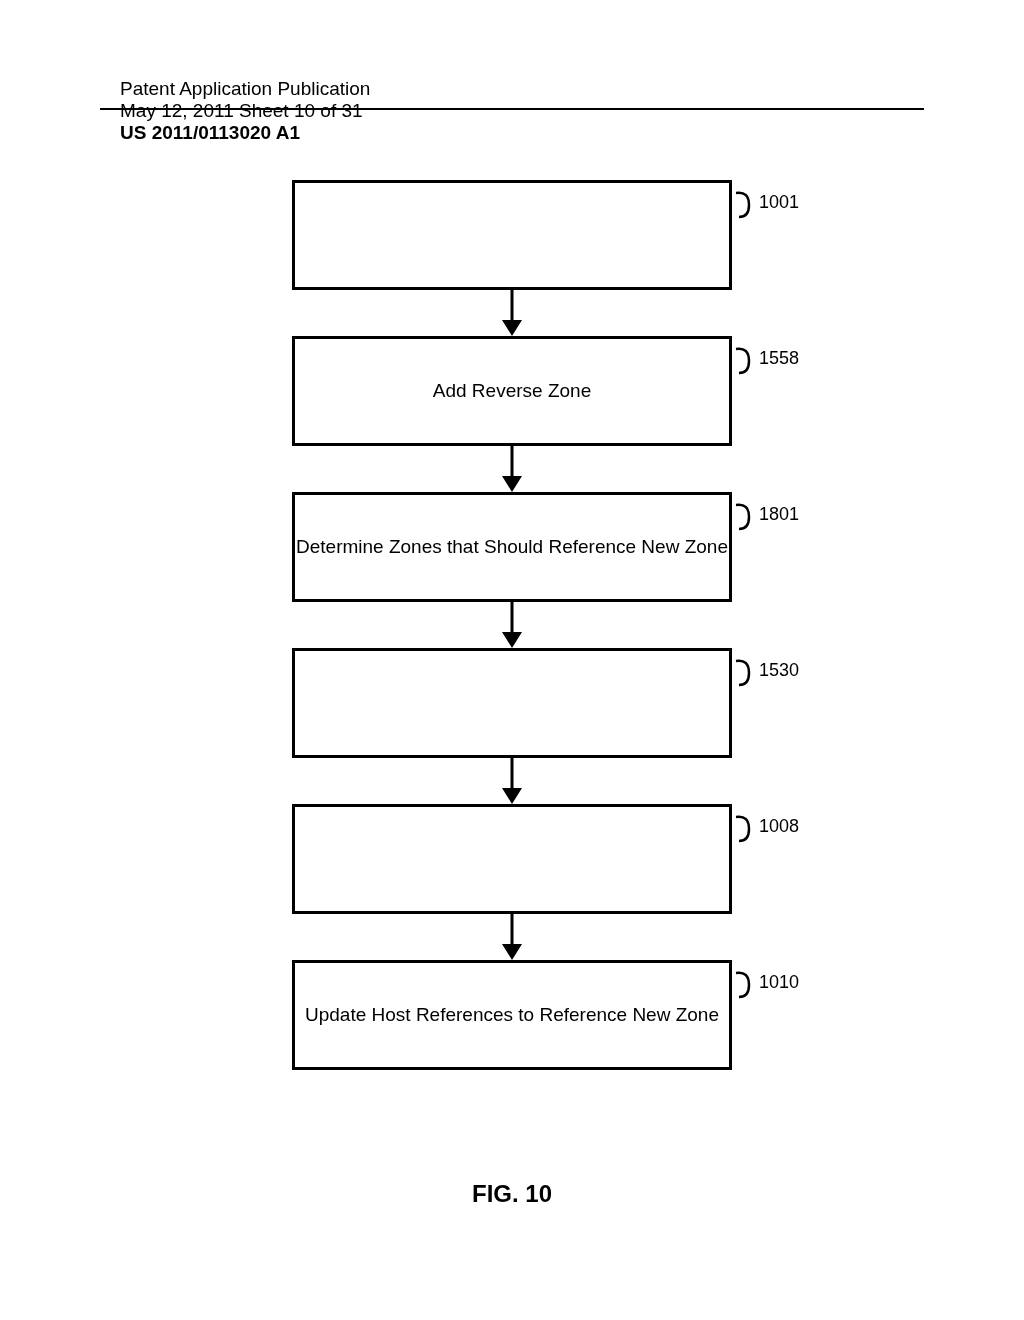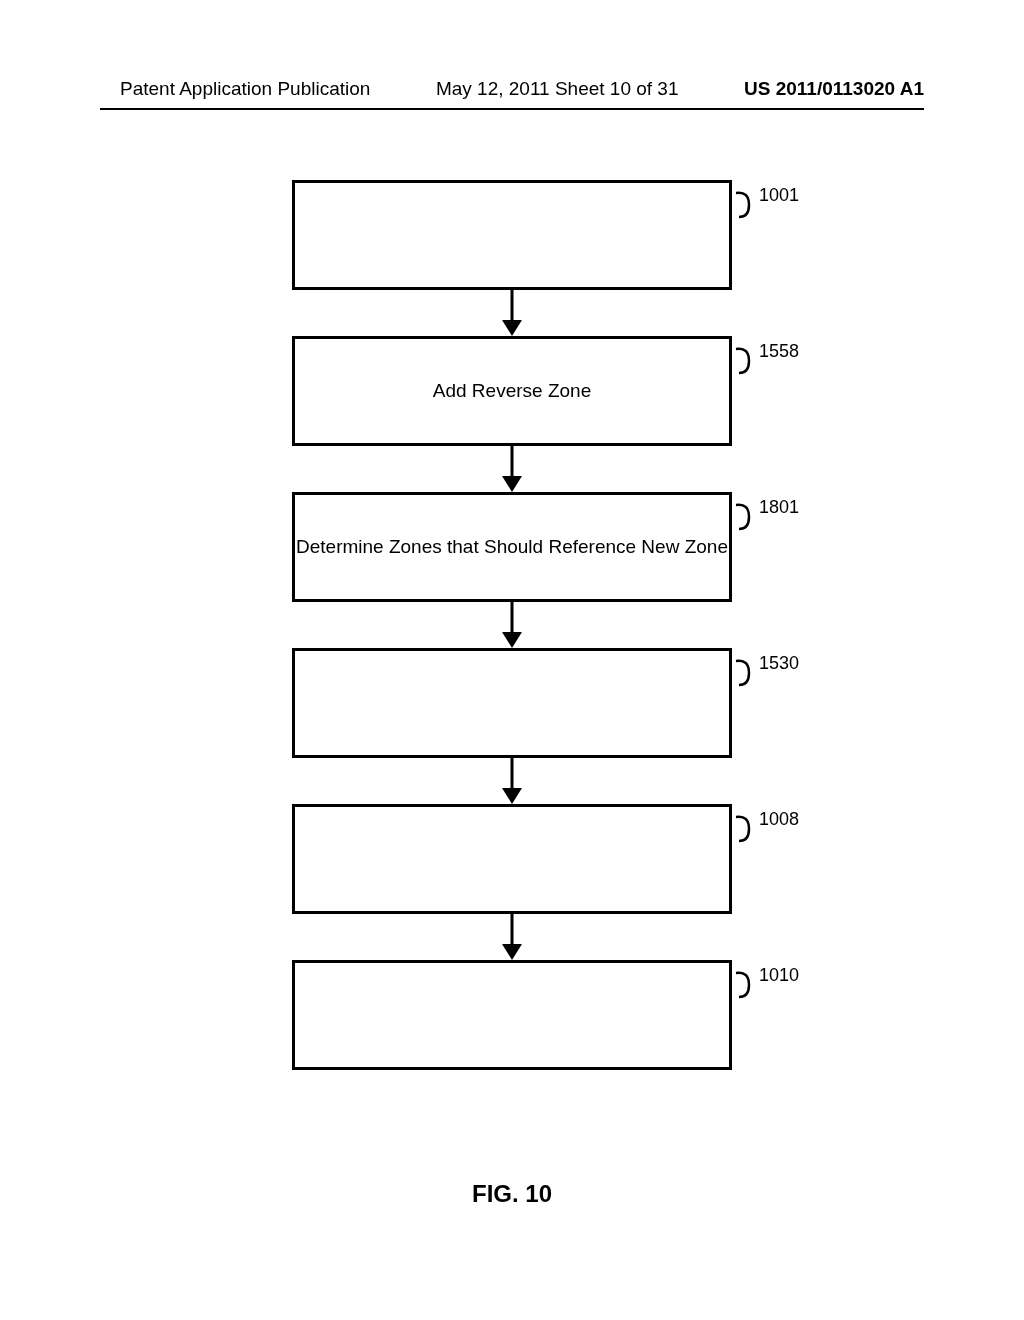--- a/index.html
+++ b/index.html
@@ -19,20 +19,21 @@
   .header {
     position: absolute;
     top: 78px;
     left: 0;
     right: 0;
     padding: 0 100px 0 120px;
     display: flex;
     justify-content: space-between;
     align-items: baseline;
     font-size: 19px;
+    flex-direction: column;
   }
   .header-right {
     font-weight: bold;
   }
   .header-rule {
     position: absolute;
     top: 108px;
     left: 100px;
     right: 100px;
     border-top: 2px solid #000;
@@ -63,21 +64,21 @@
     font-size: 19px;
     text-align: center;
     position: relative;
     background: #fff;
   }
   .callout {
     position: absolute;
     top: 8px;
     right: -70px;
     display: flex;
-    align-items: flex-start;
+    align-items: center;
   }
   .callout svg {
     display: block;
   }
   .callout-label {
     font-size: 18px;
     margin-left: 2px;
     margin-top: -6px;
     white-space: nowrap;
   }
@@ -190,20 +191,21 @@
             <path d="M1 2 Q14 0 14 14 Q14 26 4 26" stroke="#000" stroke-width="2.5" fill="none"></path>
           </svg>
           <span class="callout-label">1008</span>
         </div>
       </div>
       <div class="arrow"></div>
     </div>
 
     <div class="node-wrap">
       <div class="box">
+        <span>Update Host References to Reference New Zone</span>
         <div class="callout">
           <svg width="22" height="28" viewBox="0 0 22 28">
             <path d="M1 2 Q14 0 14 14 Q14 26 4 26" stroke="#000" stroke-width="2.5" fill="none"></path>
           </svg>
           <span class="callout-label">1010</span>
         </div>
       </div>
     </div>
 
   </div>

